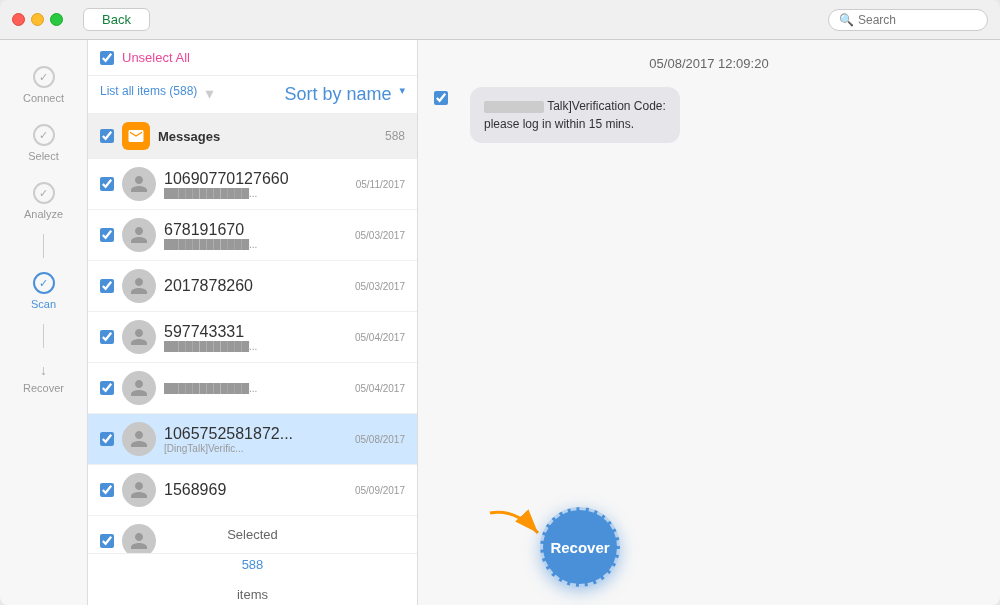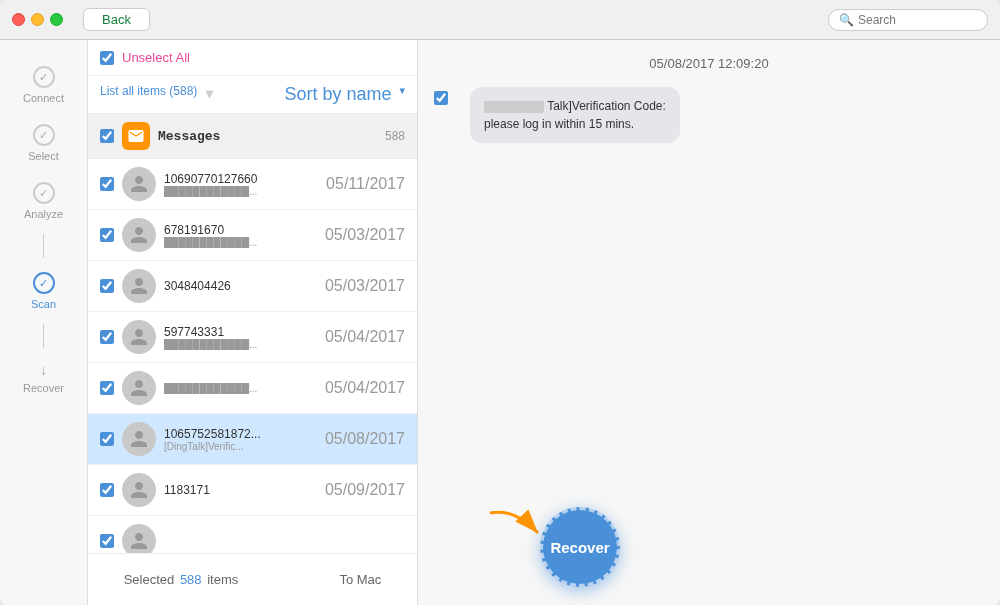--- a/index.html
+++ b/index.html
@@ -203,21 +203,20 @@
       display: flex;
       align-items: center;
       justify-content: center;
       margin-right: 8px;
     }
     .category-icon svg { width: 18px; height: 18px; }
     .category-name {
       font-size: 13px;
       font-weight: 600;
       color: #333;
-      font-family: Liberation Mono, monospace;
     }
     .category-count {
       margin-left: auto;
       font-size: 12px;
       color: #999;
     }
 
     
     .msg-list {
       flex: 1;
@@ -255,36 +254,36 @@
     }
     .avatar-silhouette {
       width: 20px;
       height: 20px;
     }
     .msg-info {
       flex: 1;
       min-width: 0;
     }
     .msg-name {
-      font-size: 12px;
+      font-size: 16px;
       font-weight: 500;
       color: #333;
       white-space: nowrap;
       overflow: hidden;
       text-overflow: ellipsis;
     }
     .msg-preview {
       font-size: 10px;
       color: #999;
       white-space: nowrap;
       overflow: hidden;
       text-overflow: ellipsis;
     }
     .msg-date {
-      font-size: 16px;
+      font-size: 10px;
       color: #999;
       flex-shrink: 0;
       margin-left: 6px;
     }
 
     
     .bottom-bar {
       height: 52px;
       border-top: 1px solid #eee;
       display: flex;
@@ -463,21 +462,21 @@
           <div class="msg-date">05/03/2017</div>
         </div>
         <div class="msg-item">
           <input type="checkbox" class="msg-check" checked="" style="">
           <div class="msg-avatar">
             <svg class="avatar-silhouette" viewBox="0 0 24 24" fill="#999">
               <path d="M12 12c2.7 0 4.8-2.1 4.8-4.8S14.7 2.4 12 2.4 7.2 4.5 7.2 7.2 9.3 12 12 12zm0 2.4c-3.2 0-9.6 1.6-9.6 4.8v2.4h19.2v-2.4c0-3.2-6.4-4.8-9.6-4.8z"></path>
             </svg>
           </div>
           <div class="msg-info">
-            <div class="msg-name">3048404426</div>
+            <div class="msg-name">2017878260</div>
           </div>
           <div class="msg-date">05/03/2017</div>
         </div>
         <div class="msg-item">
           <input type="checkbox" class="msg-check" checked="" style="">
           <div class="msg-avatar">
             <svg class="avatar-silhouette" viewBox="0 0 24 24" fill="#999">
               <path d="M12 12c2.7 0 4.8-2.1 4.8-4.8S14.7 2.4 12 2.4 7.2 4.5 7.2 7.2 9.3 12 12 12zm0 2.4c-3.2 0-9.6 1.6-9.6 4.8v2.4h19.2v-2.4c0-3.2-6.4-4.8-9.6-4.8z"></path>
             </svg>
           </div>
@@ -513,36 +512,36 @@
           <div class="msg-date">05/08/2017</div>
         </div>
         <div class="msg-item">
           <input type="checkbox" class="msg-check" checked="" style="">
           <div class="msg-avatar">
             <svg class="avatar-silhouette" viewBox="0 0 24 24" fill="#999">
               <path d="M12 12c2.7 0 4.8-2.1 4.8-4.8S14.7 2.4 12 2.4 7.2 4.5 7.2 7.2 9.3 12 12 12zm0 2.4c-3.2 0-9.6 1.6-9.6 4.8v2.4h19.2v-2.4c0-3.2-6.4-4.8-9.6-4.8z"></path>
             </svg>
           </div>
           <div class="msg-info">
-            <div class="msg-name">1183171</div>
+            <div class="msg-name">1568969</div>
           </div>
           <div class="msg-date">05/09/2017</div>
         </div>
         <div class="msg-item">
           <input type="checkbox" class="msg-check" checked="" style="">
           <div class="msg-avatar">
             <svg class="avatar-silhouette" viewBox="0 0 24 24" fill="#999">
               <path d="M12 12c2.7 0 4.8-2.1 4.8-4.8S14.7 2.4 12 2.4 7.2 4.5 7.2 7.2 9.3 12 12 12zm0 2.4c-3.2 0-9.6 1.6-9.6 4.8v2.4h19.2v-2.4c0-3.2-6.4-4.8-9.6-4.8z"></path>
             </svg>
           </div>
           <div class="msg-date"></div>
         </div>
       </div>
 
-    <div class="bottom-bar" style="position:relative;">
+    <div class="bottom-bar" style="position:relative;flex-direction:column;">
       <span>Selected</span>&nbsp;
       <span class="selected-count">588</span>&nbsp;
       <span>items</span>&nbsp;&nbsp;&nbsp;&nbsp;&nbsp;&nbsp;&nbsp;&nbsp;&nbsp;&nbsp;&nbsp;&nbsp;&nbsp;&nbsp;&nbsp;&nbsp;&nbsp;&nbsp;&nbsp;&nbsp;&nbsp;&nbsp;&nbsp;&nbsp;&nbsp;&nbsp;&nbsp;&nbsp;
       <span>To Mac</span>
     </div>
   </div>
 
   <div class="right-panel">
     <div class="right-header">05/08/2017 12:09:20</div>
     <div class="msg-bubble-area">

